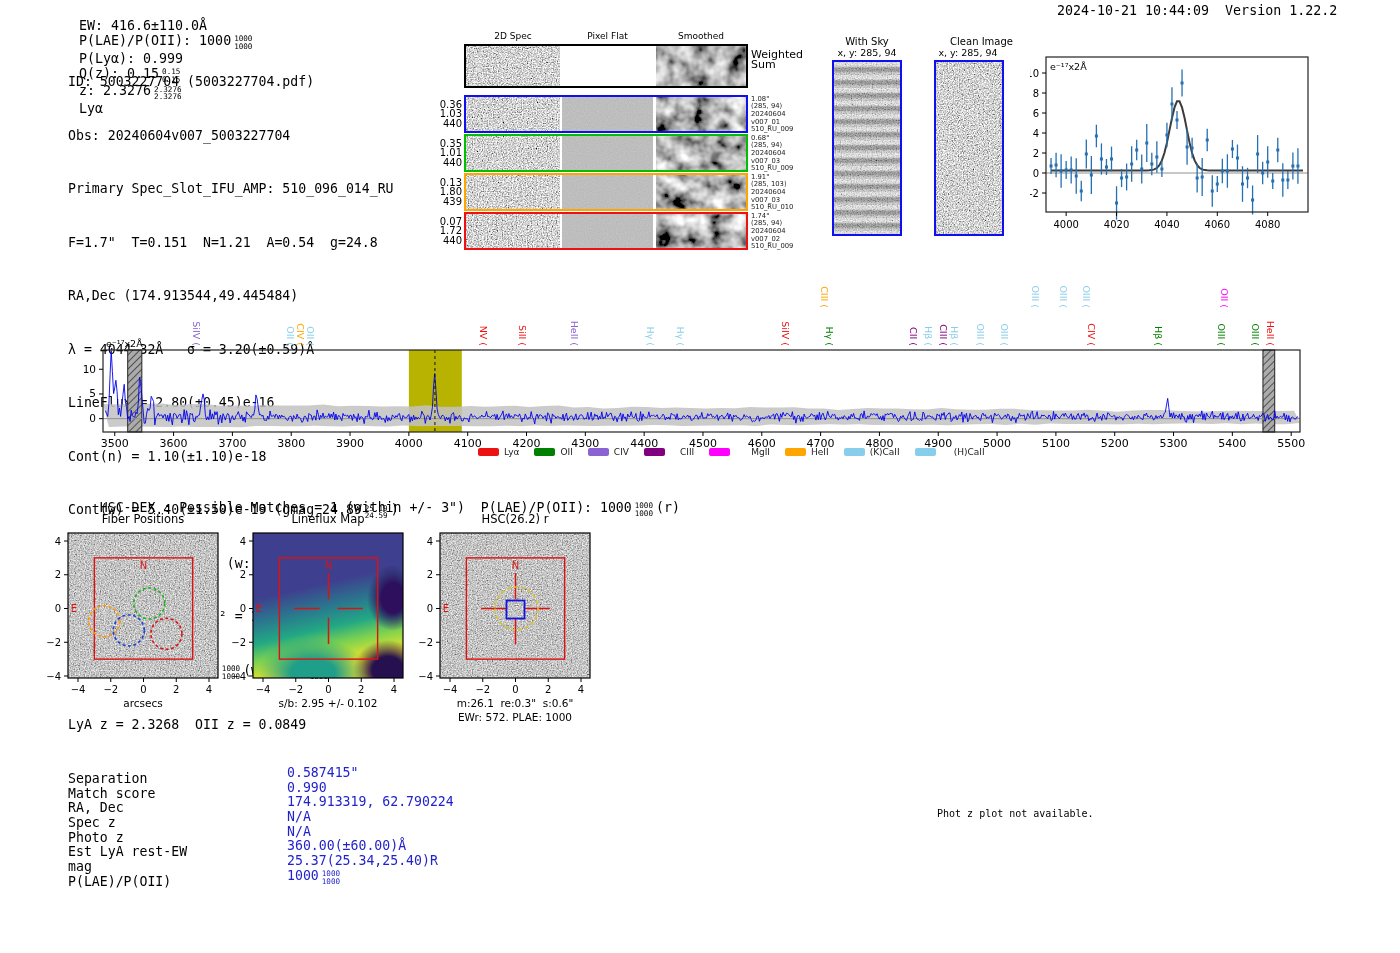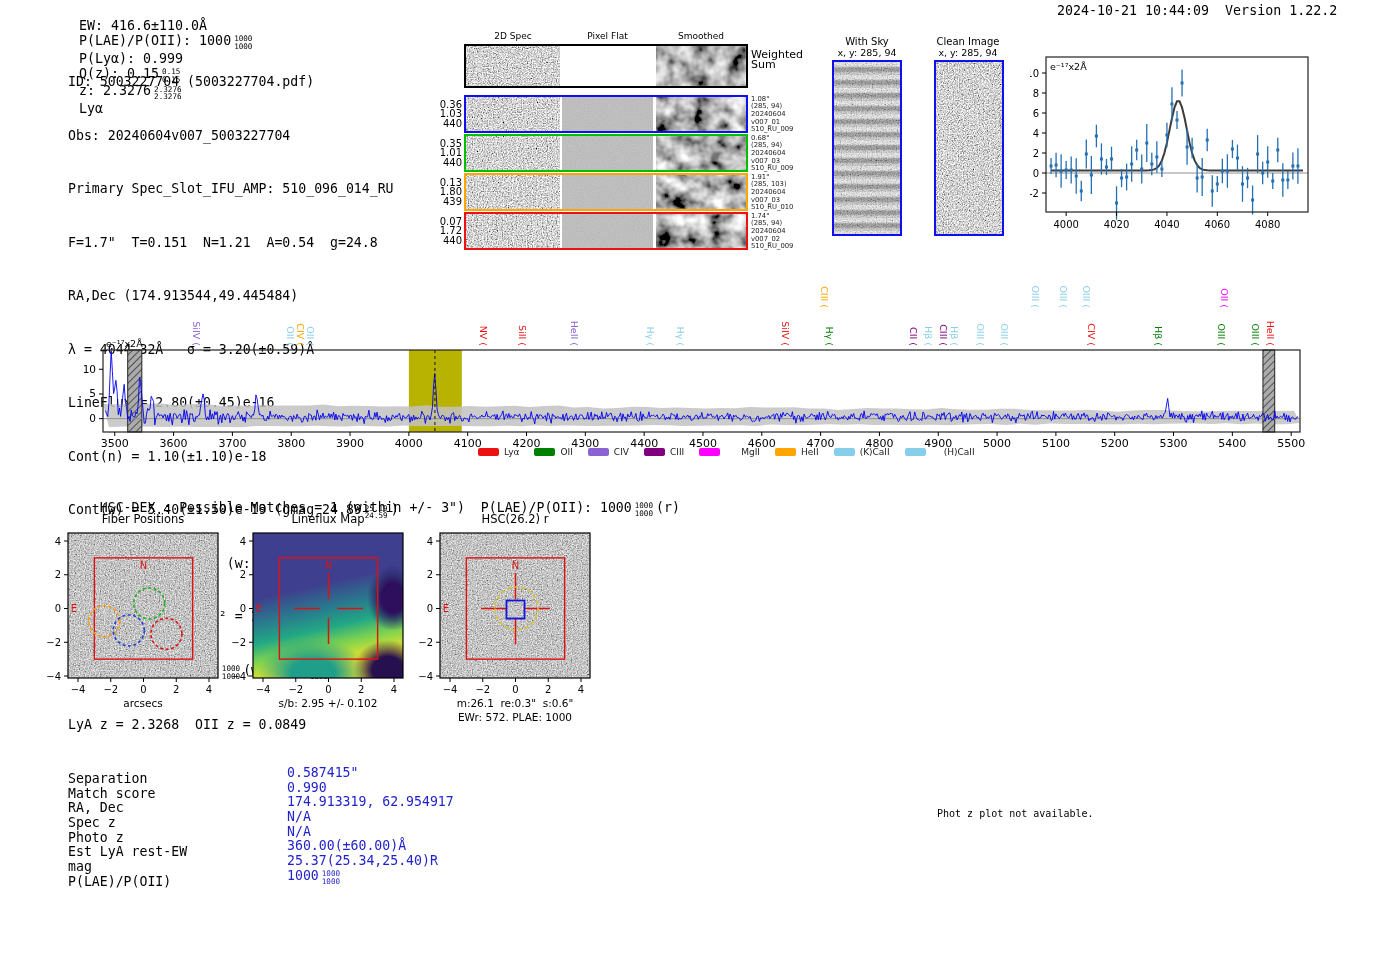--- a/index.html
+++ b/index.html
@@ -261,21 +261,21 @@
       <div>Sum</div>
   </div>
   <div id="spec2d-rows" class="abs" style="left:0;top:0"></div>
 
   <div class="abs sans" style="left:822px;top:36px;width:90px;text-align:center;font-size:10px">With Sky</div>
   <div class="abs sans" style="left:822px;top:47px;width:90px;text-align:center;font-size:9.5px">x, y: 285, 94</div>
   <div id="withsky-img" style="left:832px;top:60px;width:70px;height:176px">
       <div id="withsky-stripes"></div>
     </div>
 
-  <div class="abs sans" style="left:923px;top:36px;width:90px;text-align:center;font-size:10px">Clean Image</div>
+  <div class="abs sans" style="left:923px;top:36px;width:90px;text-align:right;font-size:10px">Clean Image</div>
   <div class="abs sans" style="left:923px;top:47px;width:90px;text-align:center;font-size:9.5px">x, y: 285, 94</div>
   <div id="clean-img" style="left:934px;top:60px;width:70px;height:176px"></div>
 
   <svg id="zoomplot" class="abs" style="left:1030px;top:48px" width="300" height="190">
       <line x1="16" y1="125" x2="278" y2="125" stroke="#909090" stroke-width="1"></line>
       <path d="M21.0 122.5L23.6 122.5L26.1 122.5L28.6 122.5L31.1 122.5L33.6 122.5L36.2 122.5L38.7 122.5L41.2 122.5L43.7 122.5L46.2 122.5L48.8 122.5L51.3 122.5L53.8 122.5L56.3 122.5L58.8 122.5L61.3 122.5L63.9 122.5L66.4 122.5L68.9 122.5L71.4 122.5L73.9 122.5L76.5 122.5L79.0 122.5L81.5 122.5L84.0 122.5L86.5 122.5L89.1 122.5L91.6 122.5L94.1 122.5L96.6 122.5L99.1 122.5L101.7 122.5L104.2 122.5L106.7 122.5L109.2 122.5L111.7 122.5L114.3 122.5L116.8 122.4L119.3 122.3L121.8 122.1L124.3 121.4L126.8 120.0L129.4 117.2L131.9 112.4L134.4 105.0L136.9 94.9L139.4 82.6L142.0 70.0L144.5 59.4L147.0 53.3L149.5 53.3L152.0 59.4L154.6 70.0L157.1 82.6L159.6 94.9L162.1 105.0L164.6 112.4L167.2 117.2L169.7 120.0L172.2 121.4L174.7 122.1L177.2 122.3L179.8 122.4L182.3 122.5L184.8 122.5L187.3 122.5L189.8 122.5L192.3 122.5L194.9 122.5L197.4 122.5L199.9 122.5L202.4 122.5L204.9 122.5L207.5 122.5L210.0 122.5L212.5 122.5L215.0 122.5L217.5 122.5L220.1 122.5L222.6 122.5L225.1 122.5L227.6 122.5L230.1 122.5L232.7 122.5L235.2 122.5L237.7 122.5L240.2 122.5L242.7 122.5L245.3 122.5L247.8 122.5L250.3 122.5L252.8 122.5L255.3 122.5L257.8 122.5L260.4 122.5L262.9 122.5L265.4 122.5L267.9 122.5L270.4 122.5L273.0 122.5" fill="none" stroke="#3c3c3c" stroke-width="2"></path>
       <line x1="21.03846153846154" y1="126" x2="21.03846153846154" y2="110" stroke="#2470b3" stroke-width="1.3"></line>
       <rect x="19.53846153846154" y="116.5" width="3" height="3" fill="#2470b3"></rect>
       <line x1="26.076923076923077" y1="129.36363636363635" x2="26.076923076923077" y2="104.63636363636363" stroke="#2470b3" stroke-width="1.3"></line>
       <rect x="24.576923076923077" y="115.49999999999999" width="3" height="3" fill="#2470b3"></rect>
@@ -495,21 +495,21 @@
         <span style="font-family: &quot;DejaVu Sans&quot;, sans-serif; font-size: 9px; color: rgb(34, 34, 34);">Lyα</span>
       </div>
       <div style="display: flex; align-items: center; gap: 5px;">
         <div style="width: 21px; height: 8px; border-radius: 2px; background: rgb(0, 128, 0);"></div>
         <span style="font-family: &quot;DejaVu Sans&quot;, sans-serif; font-size: 9px; color: rgb(34, 34, 34);">OII</span>
       </div>
       <div style="display: flex; align-items: center; gap: 5px;">
         <div style="width: 21px; height: 8px; border-radius: 2px; background: rgb(138, 98, 211);"></div>
         <span style="font-family: &quot;DejaVu Sans&quot;, sans-serif; font-size: 9px; color: rgb(34, 34, 34);">CIV</span>
       </div>
-      <div style="display: flex; align-items: center; gap: 5px;">
+      <div style="display: flex; align-items: center; gap: 15px;">
         <div style="width: 21px; height: 8px; border-radius: 2px; background: rgb(128, 0, 128);"></div>
         <span style="font-family: &quot;DejaVu Sans&quot;, sans-serif; font-size: 9px; color: rgb(34, 34, 34);">CIII</span>
       </div>
       <div style="display: flex; align-items: center; gap: 21px;">
         <div style="width: 21px; height: 8px; border-radius: 2px; background: rgb(255, 0, 255);"></div>
         <span style="font-family: &quot;DejaVu Sans&quot;, sans-serif; font-size: 9px; color: rgb(34, 34, 34);">MgII</span>
       </div>
       <div style="display: flex; align-items: center; gap: 5px;">
         <div style="width: 21px; height: 8px; border-radius: 2px; background: rgb(255, 165, 0);"></div>
         <span style="font-family: &quot;DejaVu Sans&quot;, sans-serif; font-size: 9px; color: rgb(34, 34, 34);">HeII</span>
@@ -538,21 +538,21 @@
       <div id="lfm-corner"></div>
       <div id="lfm-teal"></div>
   </div>
 
   <div class="abs sans ccap" style="left:38px;top:697px;width:210px">arcsecs</div>
   <div class="abs sans ccap" style="left:223px;top:697px;width:210px">s/b: 2.95 +/- 0.102</div>
   <div class="abs sans ccap" style="left:410px;top:697px;width:210px">m:26.1  re:0.3"  s:0.6"</div>
   <div class="abs sans ccap" style="left:410px;top:711px;width:210px">EWr: 572. PLAE: 1000</div>
 
   <div id="mt-labels" class="abs mono" style="left:68px;top:772px;font-size:13.2px;line-height:14.65px"><div>Separation</div><div>Match score</div><div>RA, Dec</div><div>Spec z</div><div>Photo z</div><div>Est LyA rest-EW</div><div>mag</div><div>P(LAE)/P(OII)</div></div>
-  <div id="mt-values" class="abs mono" style="left: 287px; top: 766px; font-size: 13.2px; line-height: 14.65px; color: rgb(34, 34, 204);"><div>0.587415"</div><div>0.990</div><div>174.913319, 62.954917</div><div>N/A</div><div>N/A</div><div>360.00(±60.00)Å</div><div>25.37(25.34,25.40)R</div><div>1000<span class="stk"><span>1000</span><span>1000</span></span></div></div>
+  <div id="mt-values" class="abs mono" style="left: 287px; top: 766px; font-size: 13.2px; line-height: 14.65px; color: rgb(34, 34, 204);"><div>0.587415"</div><div>0.990</div><div>174.913319, 62.790224</div><div>N/A</div><div>N/A</div><div>360.00(±60.00)Å</div><div>25.37(25.34,25.40)R</div><div>1000<span class="stk"><span>1000</span><span>1000</span></span></div></div>
 
   <div class="abs mono" style="left:937px;top:808px;font-size:10px">Phot z plot not available.</div>
 
 <svg class="abs" width="94" height="40" style="left: 466px; top: 46px;">
       <rect width="100%" height="100%" filter="url(#f0)" opacity="1"></rect>
     </svg>
     <div class="cell-bg" style="left:562px;top:46px;width:91px;height:40px;background:#fff"></div>
     <svg class="abs" width="90" height="40" style="left: 656px; top: 46px;">
       <rect width="100%" height="100%" filter="url(#f1)" opacity="1"></rect>
     </svg>

